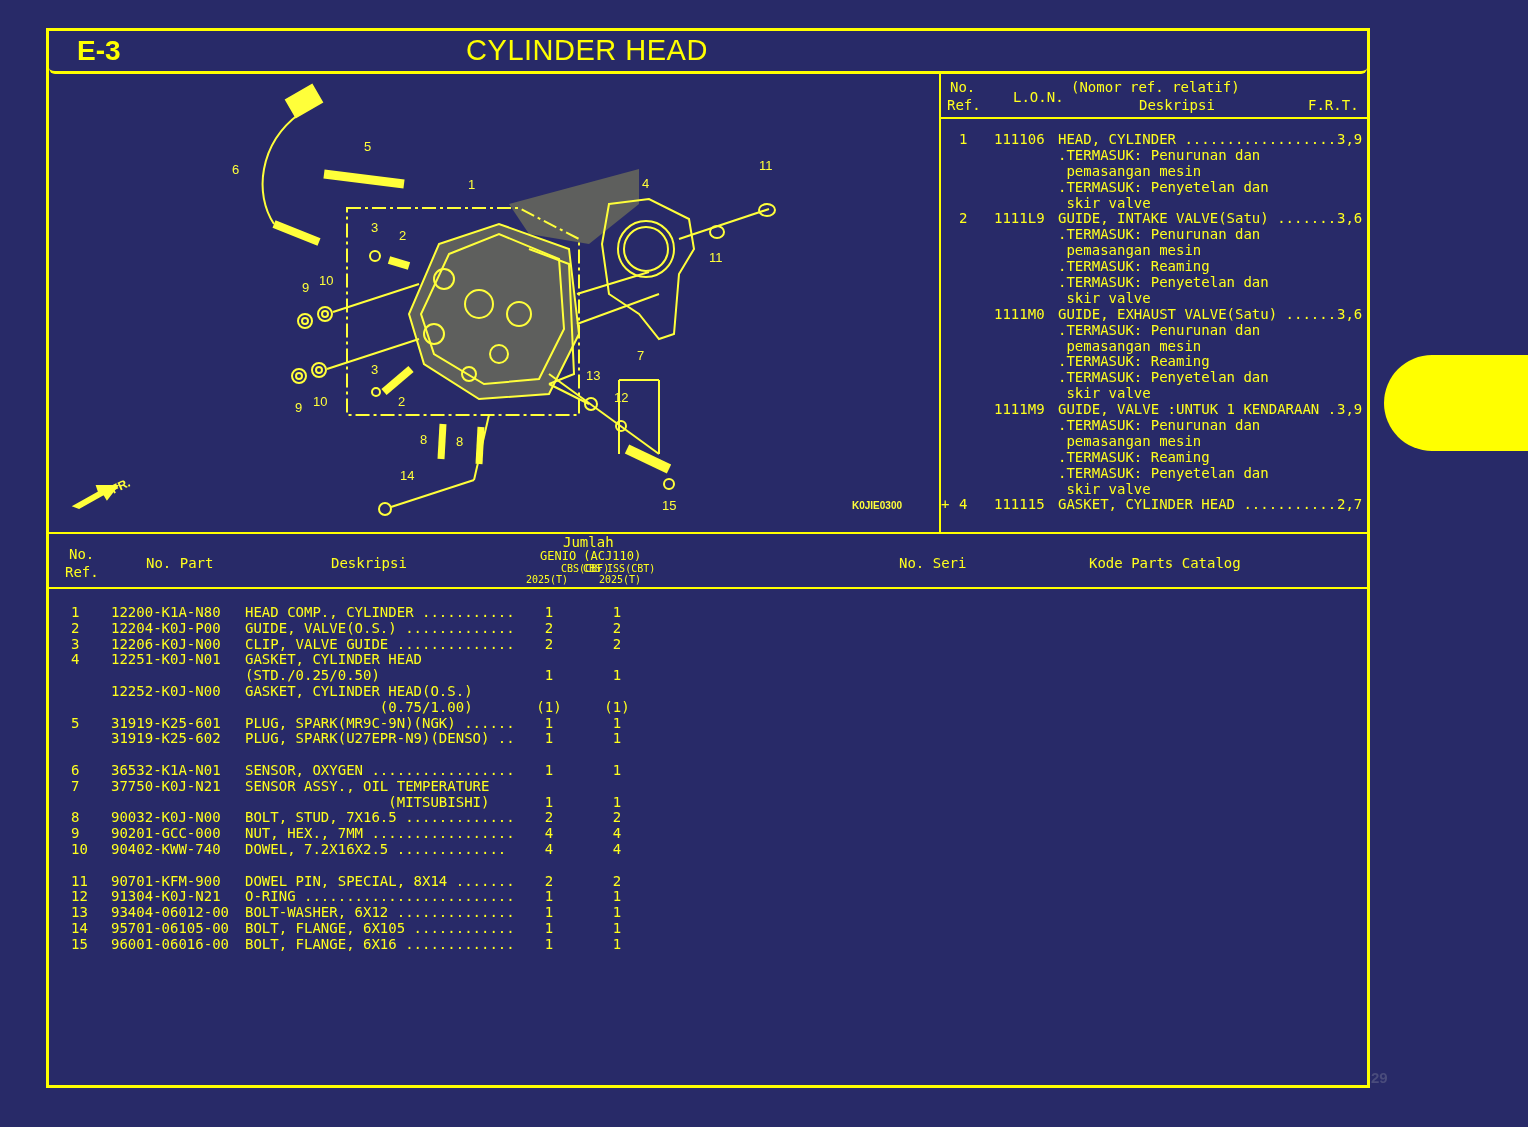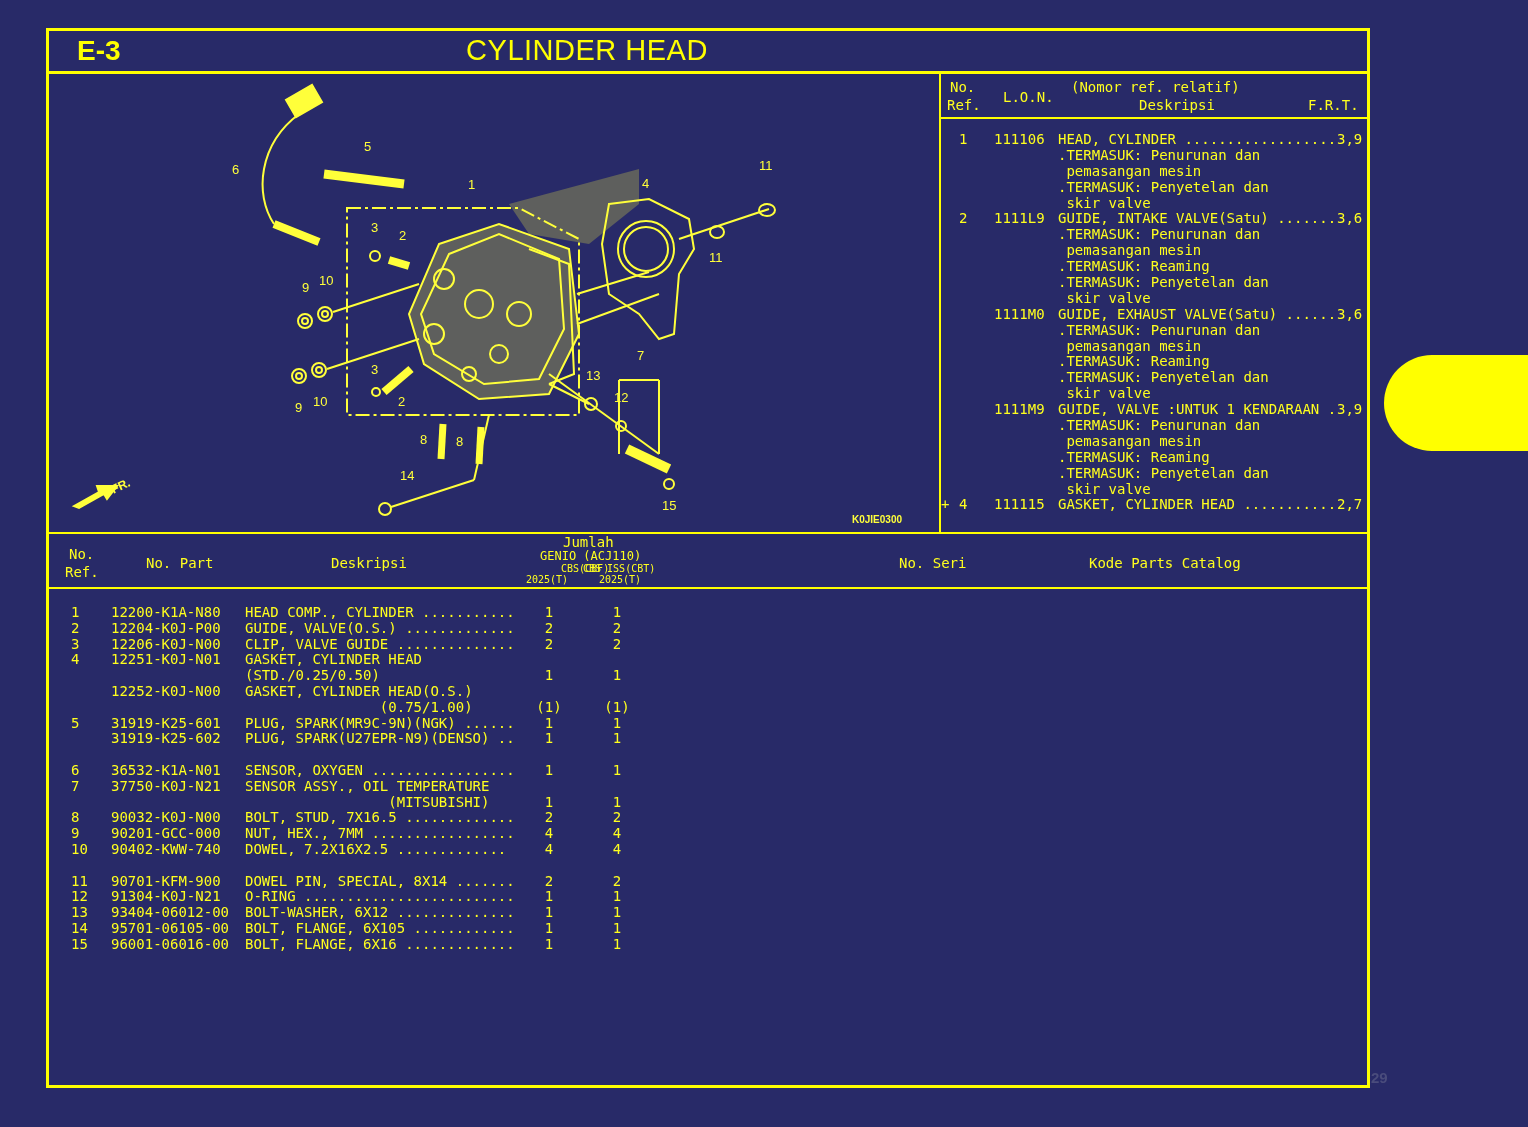--- a/index.html
+++ b/index.html
@@ -1,18 +1,18 @@
 <!DOCTYPE html>
 <html><head>
 <meta charset="utf-8">
 <style>
   html,body{margin:0;padding:0;}
   body{width:1528px;height:1127px;background:#282a68;position:relative;overflow:hidden;font-family:"DejaVu Sans Mono","Liberation Mono",monospace;color:#ffff1e;}
   .frame{position:absolute;left:46px;top:28px;width:1318px;height:1054px;border:3px solid #ffff00;box-sizing:content-box;}
-  .title-bar{position:absolute;left:0;top:0;width:1318px;height:40px;border-bottom:3px solid #ffff00;}
+  .title-bar{position:absolute;left:0;top:0;width:1318px;height:40px;border-bottom:3px solid #ffff00;border-radius:6px;}
   .sec-code{position:absolute;left:28px;top:4px;font-family:"Liberation Sans",sans-serif;font-weight:bold;font-size:28px;color:#ffff00;}
   .page-title{position:absolute;left:0;width:1076px;top:3px;text-align:center;font-family:"Liberation Sans",sans-serif;font-size:29px;color:#ffff00;letter-spacing:0.5px;}
   .diagram{position:absolute;left:0;top:43px;width:890px;height:458px;}
   .vsep{position:absolute;left:890px;top:43px;width:2px;height:459px;background:#ffff00;}
   .lon-panel{position:absolute;left:892px;top:43px;width:426px;height:458px;}
   .lon-head{position:absolute;left:0;top:0;width:426px;height:43px;border-bottom:2px solid #ffff00;font-size:14px;}
   .lon-head span{position:absolute;}
   .lon-body{position:absolute;left:0;top:58px;width:426px;font-size:14px;line-height:15.9px;}
   .lrow{position:relative;height:15.9px;white-space:pre;}
   .lrow span{position:absolute;top:0;}
@@ -23,21 +23,21 @@
   .prow{position:relative;height:15.8px;white-space:pre;}
   .prow span{position:absolute;top:0;}
   .c-ref{left:22px;width:24px;}
   .c-part{left:62px;}
   .c-desc{left:196px;width:252px;}
   .c-q1{left:490px;width:20px;text-align:center;}
   .c-q2{left:558px;width:20px;text-align:center;}
   .side-tab{position:absolute;left:1384px;top:355px;width:160px;height:96px;background:#ffff00;border-radius:48px 0 0 48px;}
   .page-num{position:absolute;left:1371px;top:1069px;font-family:"Liberation Sans",sans-serif;font-size:15px;color:#4a4c7c;font-weight:bold;}
   .diag-label{position:absolute;font-family:"Liberation Sans",sans-serif;font-size:13px;color:#ffff3a;}
-  .diag-code{position:absolute;left:803px;top:440px;font-family:"Liberation Sans",sans-serif;font-size:10px;font-weight:bold;color:#ffff3a;}
+  .diag-code{position:absolute;left:803px;top:426px;font-family:"Liberation Sans",sans-serif;font-size:10px;font-weight:bold;color:#ffff3a;}
 </style>
 </head>
 <body>
 
 <div class="frame">
 
   <div class="title-bar">
     <span class="sec-code">E-3</span>
     <span class="page-title">CYLINDER HEAD</span>
   </div>
@@ -138,21 +138,21 @@
     <span class="diag-label" style="left:613px;top:424px;">15</span>
     <span class="diag-code">K0JIE0300</span>
   </div>
 
   <div class="vsep"></div>
 
   <div class="lon-panel">
     <div class="lon-head">
       <span style="left:9px;top:5px;">No.</span>
       <span style="left:6px;top:23px;">Ref.</span>
-      <span style="left:62px;top:15px;">L.O.N.</span>
+      <span style="left:72px;top:15px;">L.O.N.</span>
       <span style="left:130px;top:5px;">(Nomor ref. relatif)</span>
       <span style="left:198px;top:23px;">Deskripsi</span>
       <span style="left:367px;top:23px;">F.R.T.</span>
     </div>
     <div class="lon-body">
       <div class="lrow"><span style="left:0"></span><span style="left:18px">1</span><span style="left:53px">111106</span><span style="left:117px">HEAD, CYLINDER ..................</span><span style="left:396px">3,9</span></div>
       <div class="lrow"><span style="left:117px">.TERMASUK: Penurunan dan</span></div>
       <div class="lrow"><span style="left:117px"> pemasangan mesin</span></div>
       <div class="lrow"><span style="left:117px">.TERMASUK: Penyetelan dan</span></div>
       <div class="lrow"><span style="left:117px"> skir valve</span></div>

